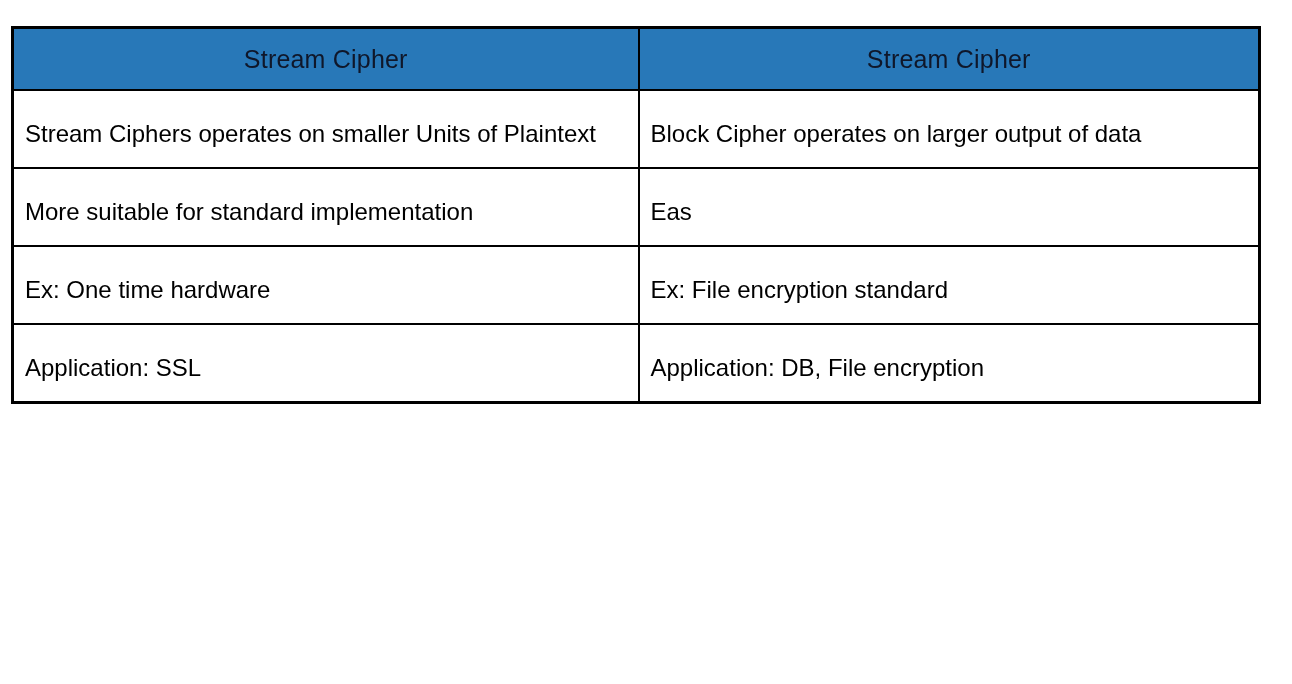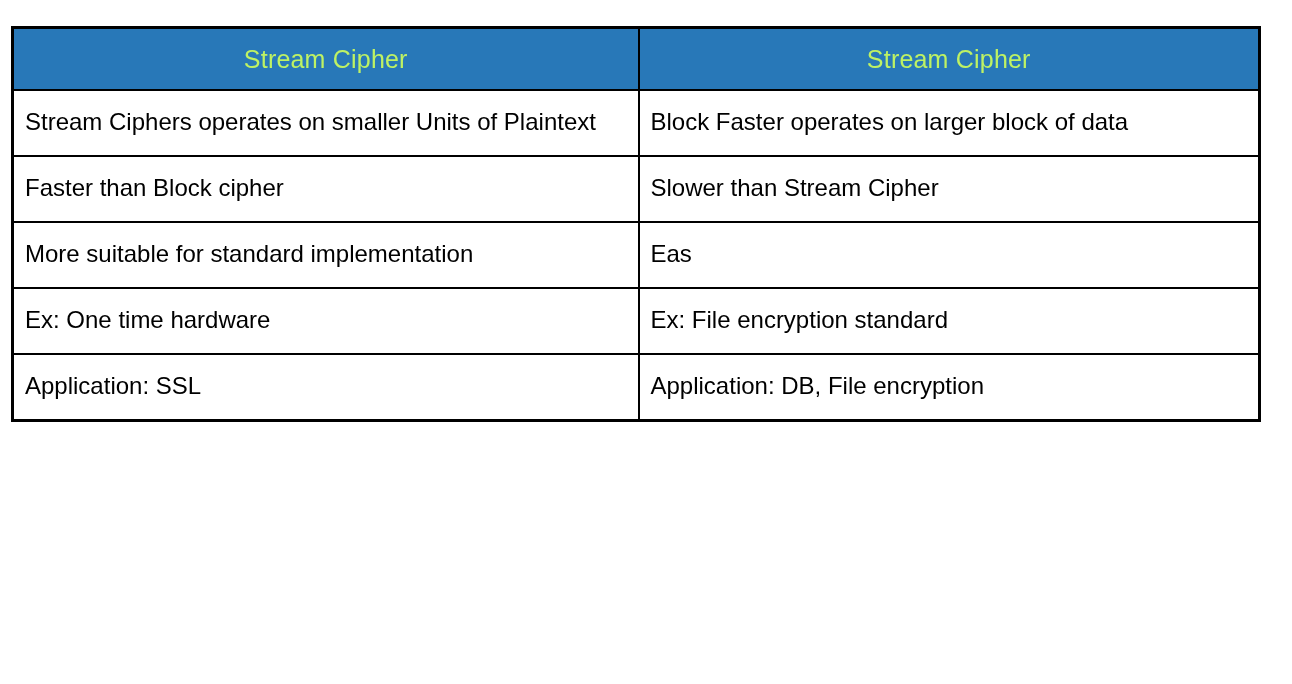--- a/index.html
+++ b/index.html
@@ -25,36 +25,36 @@
     background: #ffffff;
   }
   table.cipher-table, table.cipher-table th, table.cipher-table td {
     border: 2px solid #000000;
   }
   table.cipher-table {
     border-width: 3px;
   }
   th.header-cell {
     background: #2878B8;
-    color: #bef264;
+    color: #0f172a;
     font-size: 25px;
     font-weight: 400;
     text-align: center;
     vertical-align: middle;
     height: 60px;
     padding: 0 10px;
     letter-spacing: 0.2px;
   }
   td.body-cell {
     color: #000000;
     font-size: 24px;
     line-height: 35px;
     text-align: left;
     vertical-align: top;
-    padding: 13px 14px 16px 11px;
+    padding: 25px 14px 16px 11px;
   }
   col.col-left  { width: 626px; }
   col.col-right { width: 621px; }
 </style>
 </head>
 <body>
 
 <div class="page">
   <table class="cipher-table">
     <colgroup>
@@ -63,25 +63,21 @@
     </colgroup>
     <thead>
       <tr>
         <th class="header-cell">Stream Cipher</th>
         <th class="header-cell">Stream Cipher</th>
       </tr>
     </thead>
     <tbody>
       <tr>
         <td class="body-cell">Stream Ciphers operates on smaller Units of Plaintext</td>
-        <td class="body-cell">Block Faster operates on larger block of data</td>
-      </tr>
-      <tr>
-        <td class="body-cell">Faster than Block cipher</td>
-        <td class="body-cell">Slower than Stream Cipher</td>
+        <td class="body-cell">Block Cipher operates on larger output of data</td>
       </tr>
       <tr>
         <td class="body-cell">More suitable for standard implementation</td>
         <td class="body-cell">Eas</td>
       </tr>
       <tr>
         <td class="body-cell">Ex: One time hardware</td>
         <td class="body-cell">Ex: File encryption standard</td>
       </tr>
       <tr>

